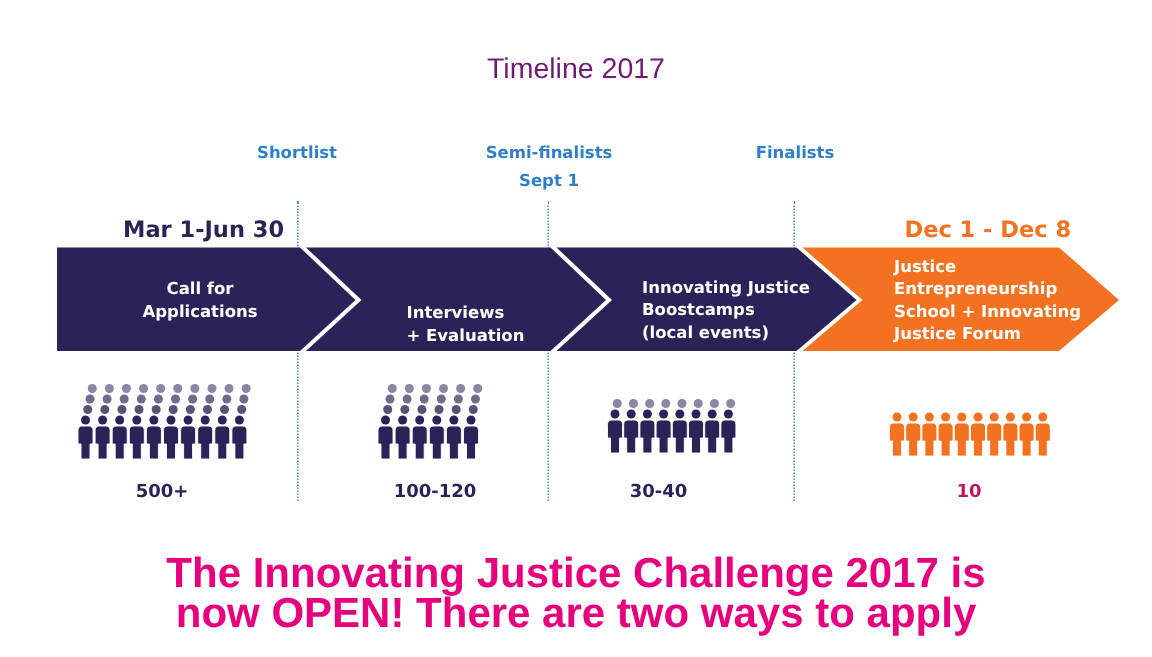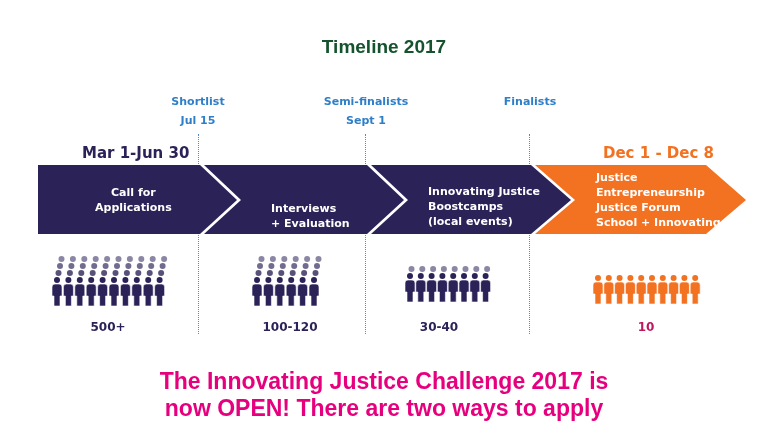--- a/index.html
+++ b/index.html
@@ -1,34 +1,33 @@
 <!DOCTYPE html>
 <html><head>
 <meta charset="utf-8">
 <style>
   html, body { margin:0; padding:0; background:#ffffff; }
   body { width:768px; height:438px; position:relative; overflow:hidden; font-family:"DejaVu Sans", sans-serif; }
   .abs { position:absolute; }
-  .title { left:0; width:768px; top:36px; text-align:center; font-family:"Liberation Sans", sans-serif; font-weight:bold; font-size:19px; color:#14532d; }
+  .title { left:0; width:768px; top:36px; text-align:center; font-family:"Liberation Sans", sans-serif; font-weight:normal; font-size:19px; color:#701a75; }
   .milestone { text-align:center; font-size:11px; font-weight:bold; color:#2f7fc8; line-height:19px; width:110px; }
   .date-range { font-size:15px; font-weight:bold; }
   .band { left:0; top:0; }
   .stage-text { color:#ffffff; font-size:11px; font-weight:bold; line-height:15px; }
   .count { font-size:12px; font-weight:bold; text-align:center; width:100px; }
-  .announce { left:0; width:768px; top:368px; text-align:center; font-family:"Liberation Sans", sans-serif; font-weight:bold; font-size:23px; line-height:27px; color:#e6007e; }
+  .announce { left:0; width:768px; top:368px; text-align:center; font-family:"Liberation Sans", sans-serif; font-weight:bold; font-size:28px; line-height:27px; color:#e6007e; }
   .divider { width:0; border-left:1.5px dotted #4a8fd6; }
 </style>
 </head>
 <body>
 
 <div class="abs title">Timeline 2017</div>
 
 <div class="abs milestone" style="left:143px; top:92px;">
   <div>Shortlist</div>
-  <div>Jul 15</div>
 </div>
 <div class="abs milestone" style="left:311px; top:92px;">
   <div>Semi-finalists</div>
   <div>Sept 1</div>
 </div>
 <div class="abs milestone" style="left:475px; top:92px;">
   <div>Finalists</div>
 </div>
 
 <div class="abs date-range" style="left:82px; top:144px; color:#2b2358;">Mar 1-Jun 30</div>
@@ -54,22 +53,22 @@
   <div>+ Evaluation</div>
 </div>
 <div class="abs stage-text" style="left:428px; top:184px;">
   <div>Innovating Justice</div>
   <div>Boostcamps</div>
   <div>(local events)</div>
 </div>
 <div class="abs stage-text" style="left:596px; top:170px;">
   <div>Justice</div>
   <div>Entrepreneurship</div>
+  <div>School + Innovating</div>
   <div>Justice Forum</div>
-  <div>School + Innovating</div>
 </div>
 
 <svg class="abs" width="768" height="438" style="left:0;top:0;" id="crowds">
     <g>
       <circle cx="61.5" cy="259" r="3" fill="#2b2358" opacity="0.55"></circle>
       <circle cx="72.9" cy="259" r="3" fill="#2b2358" opacity="0.55"></circle>
       <circle cx="84.3" cy="259" r="3" fill="#2b2358" opacity="0.55"></circle>
       <circle cx="95.7" cy="259" r="3" fill="#2b2358" opacity="0.55"></circle>
       <circle cx="107.1" cy="259" r="3" fill="#2b2358" opacity="0.55"></circle>
       <circle cx="118.5" cy="259" r="3" fill="#2b2358" opacity="0.55"></circle>

